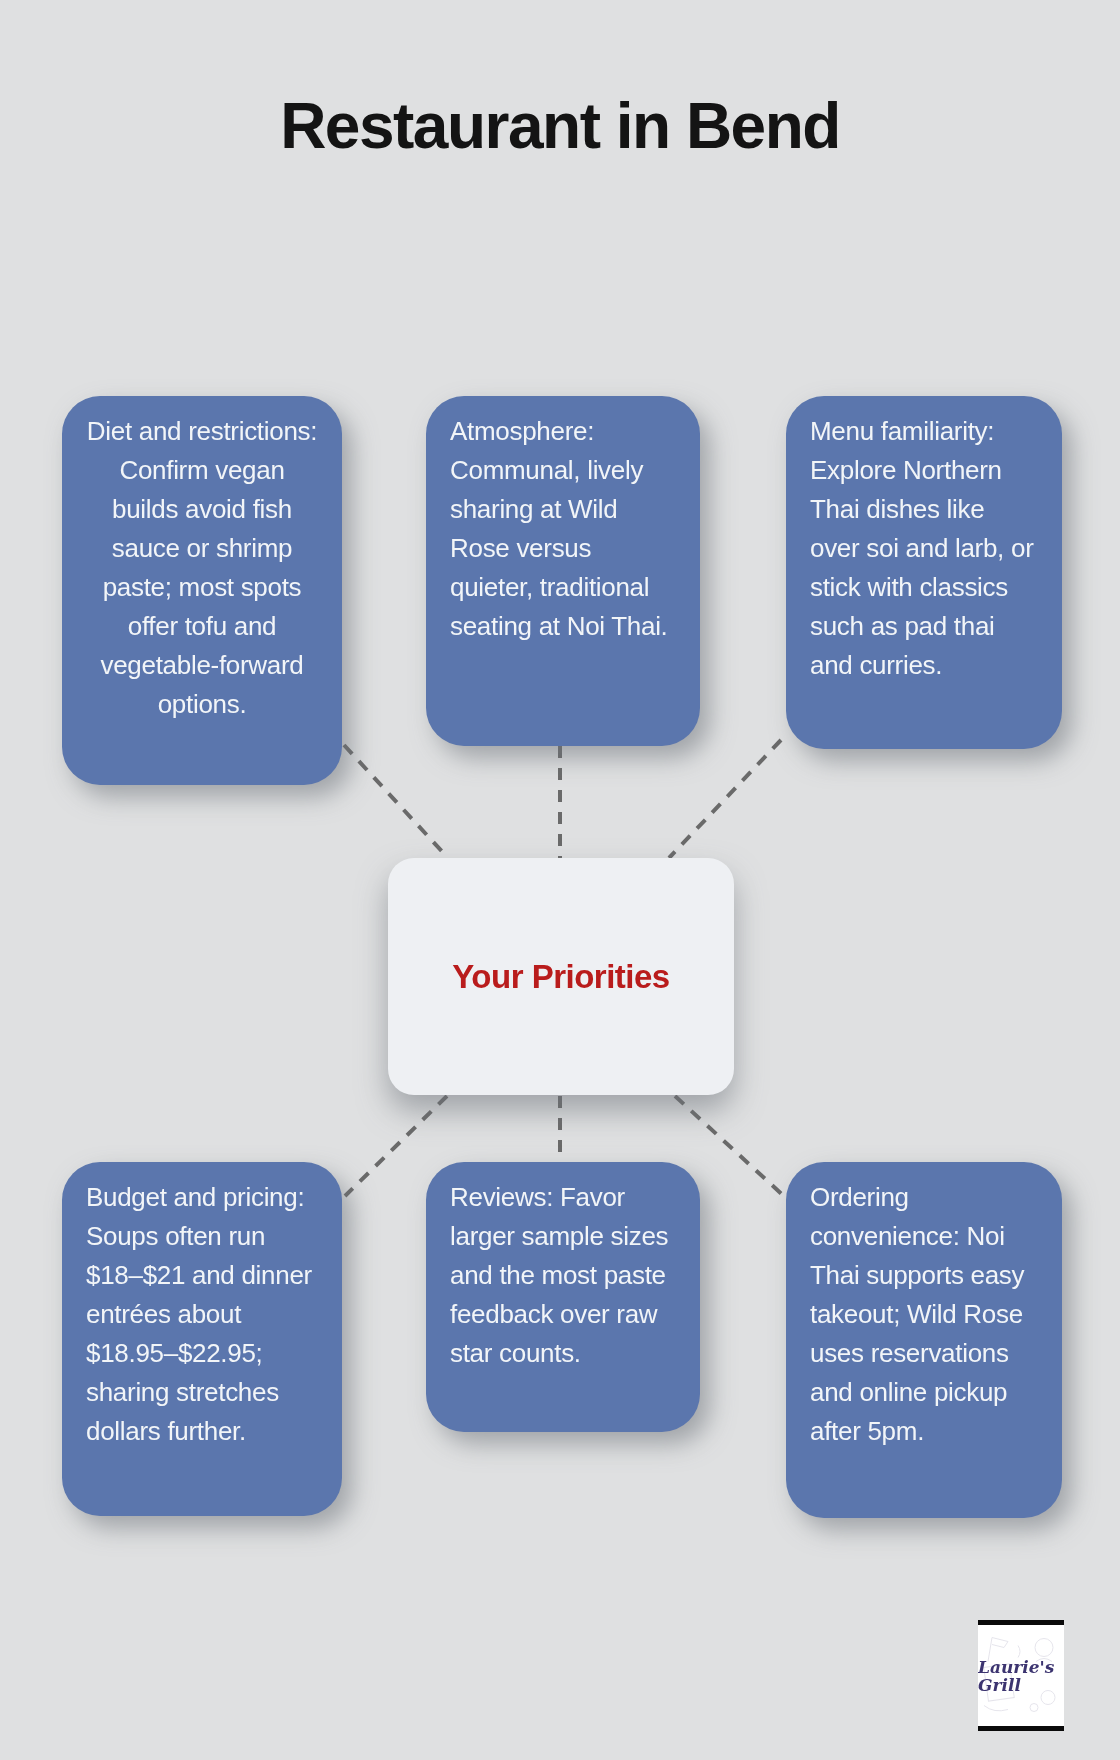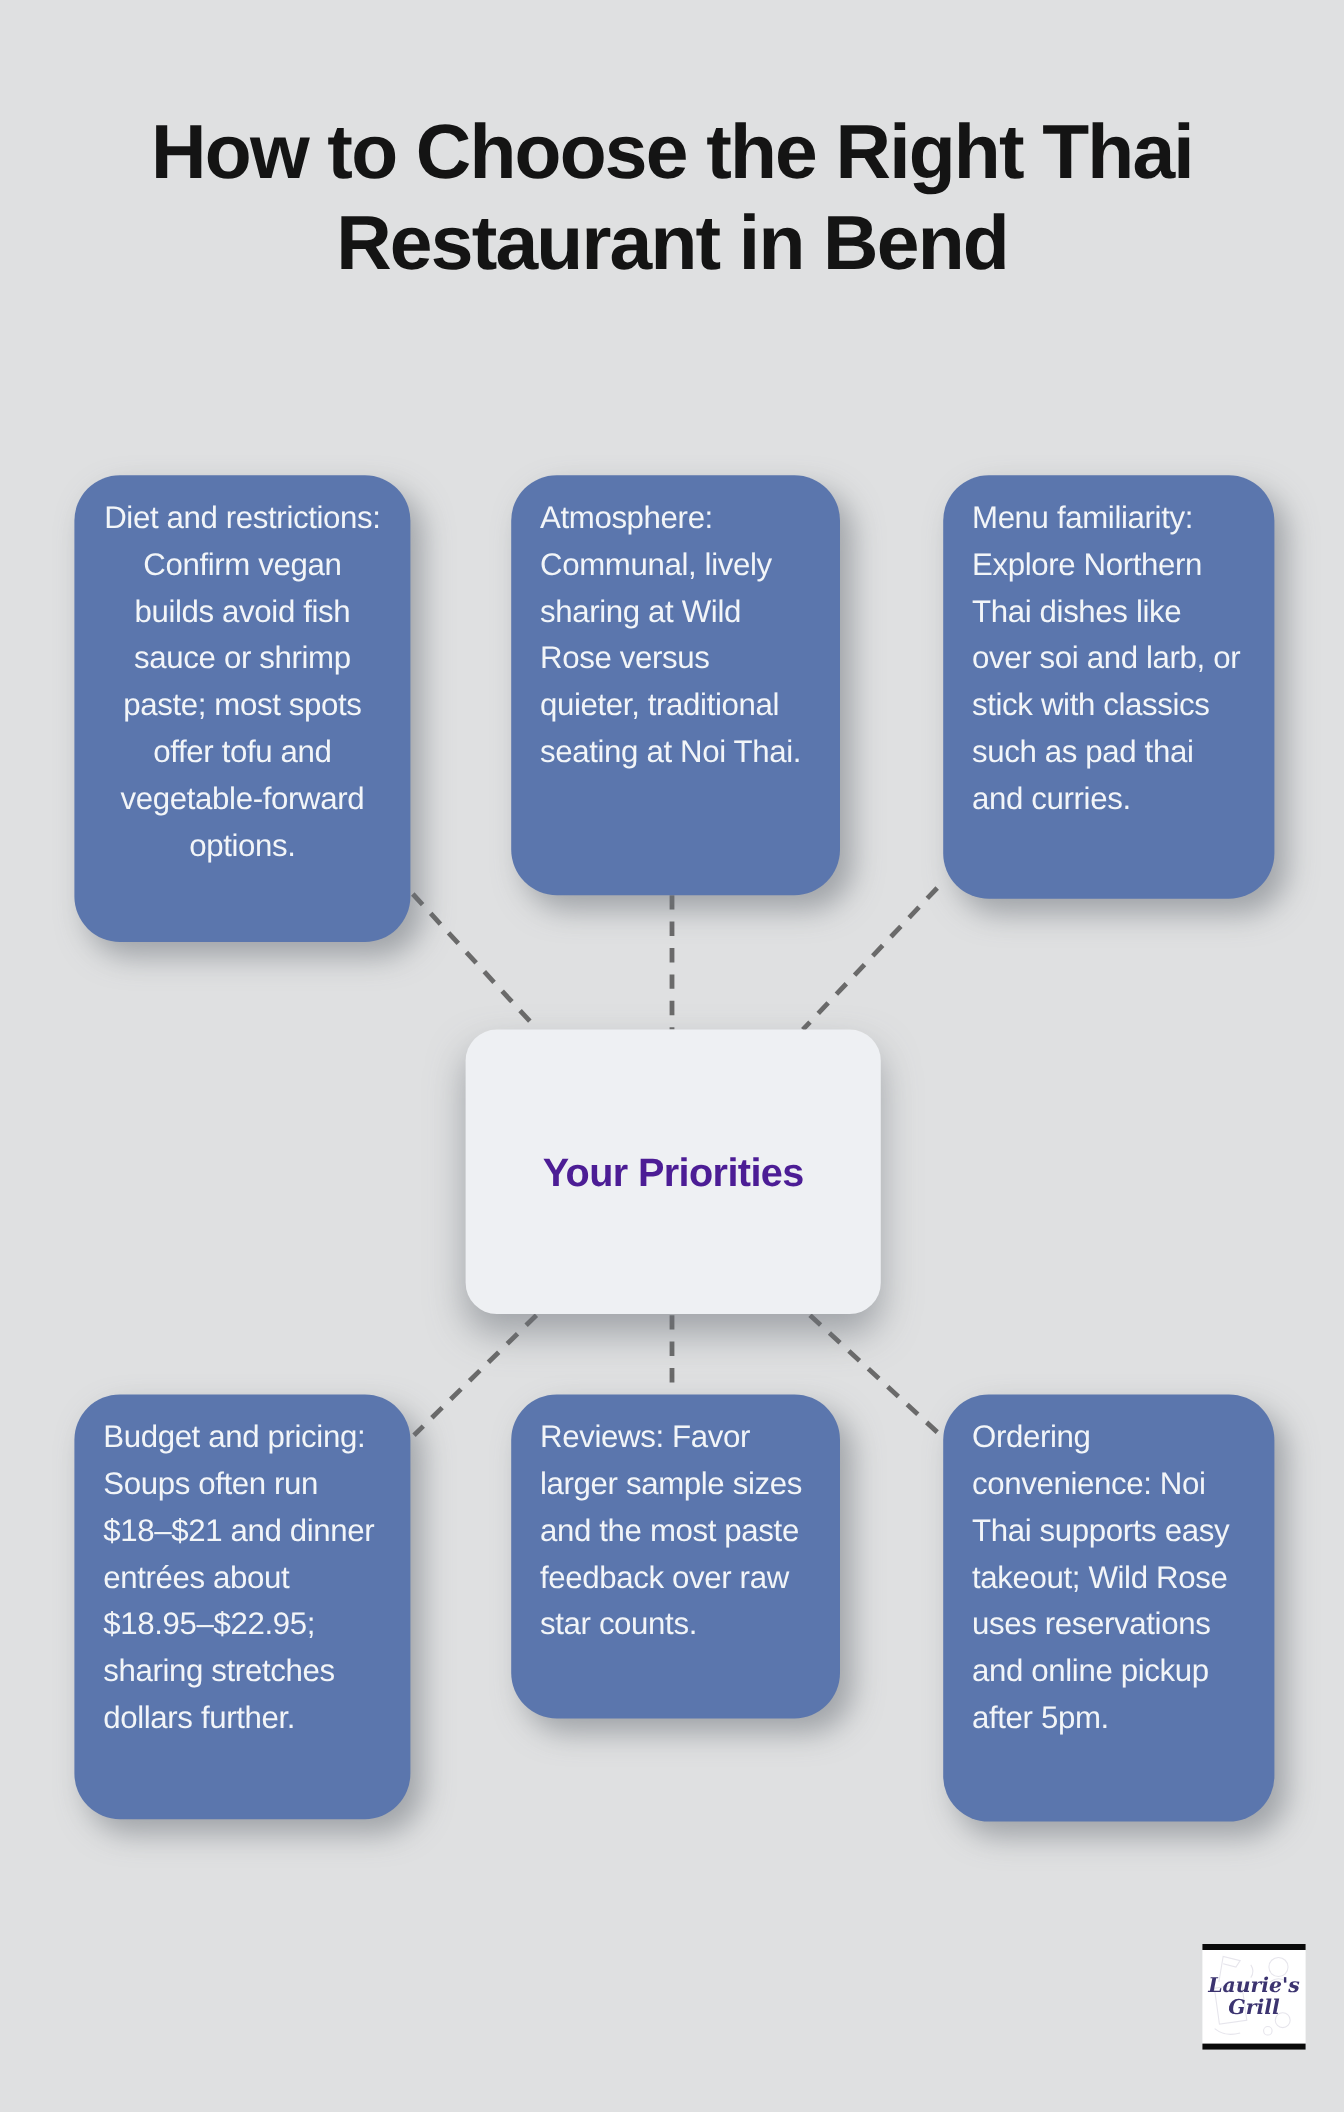--- a/index.html
+++ b/index.html
@@ -61,41 +61,40 @@
     left:388px; top:858px;
     width:346px; height:237px;
     background:var(--center-bg);
     border-radius:26px;
     box-shadow:0 16px 30px rgba(110,115,122,.55);
     display:flex;align-items:center;justify-content:center;
   }
   .center-node .label{
     font-size:33px;
     font-weight:bold;
-    color:#4c1d95;
+    color:#b91c1c;
     letter-spacing:-0.5px;
   }
   
   #node-0{left:62px;  top:396px;  width:280px; height:389px;text-align:center;}
   #node-1{left:426px; top:396px;  width:274px; height:350px;}
   #node-2{left:786px; top:396px;  width:276px; height:353px;}
   #node-3{left:62px;  top:1162px; width:280px; height:354px;}
   #node-4{left:426px; top:1162px; width:274px; height:270px;}
   #node-5{left:786px; top:1162px; width:276px; height:356px;}
   .logo{
     position:absolute;
     left:978px; top:1620px;
-    width:86px; height:88px;
+    width:86px; height:111px;
     background:#ffffff;
     border-top:5px solid #0a0a0a;
     border-bottom:5px solid #0a0a0a;
     box-sizing:border-box;
-    display:flex;flex-direction:column;align-items:center;justify-content:center;
+    display:flex;flex-direction:column;align-items:flex-start;justify-content:center;
     overflow:hidden;
-    margin-left:24px;
   }
   .logo .doodles{
     position:absolute;left:0;top:0;width:100%;height:100%;
     opacity:.22;
   }
   .logo .script{
     position:relative;
     font-family:"DejaVu Serif","Liberation Serif",serif;
     font-style:italic;
     font-weight:bold;
@@ -104,21 +103,20 @@
     line-height:18px;
     text-align:center;
   }
 </style>
 </head>
 <body>
 
 <div class="canvas">
 
   <h1 class="title">
-    <span>How to Choose the Right Thai</span>
     <span>Restaurant in Bend</span>
   </h1>
 
   <svg class="connectors" viewBox="0 0 1120 1760" xmlns="http://www.w3.org/2000/svg">
     <line x1="344" y1="745" x2="448" y2="858"></line>
     <line x1="560" y1="746" x2="560" y2="858"></line>
     <line x1="781" y1="740" x2="669" y2="858"></line>
     <line x1="447" y1="1096" x2="345" y2="1196"></line>
     <line x1="560" y1="1096" x2="560" y2="1162"></line>
     <line x1="675" y1="1096" x2="786" y2="1198"></line>

